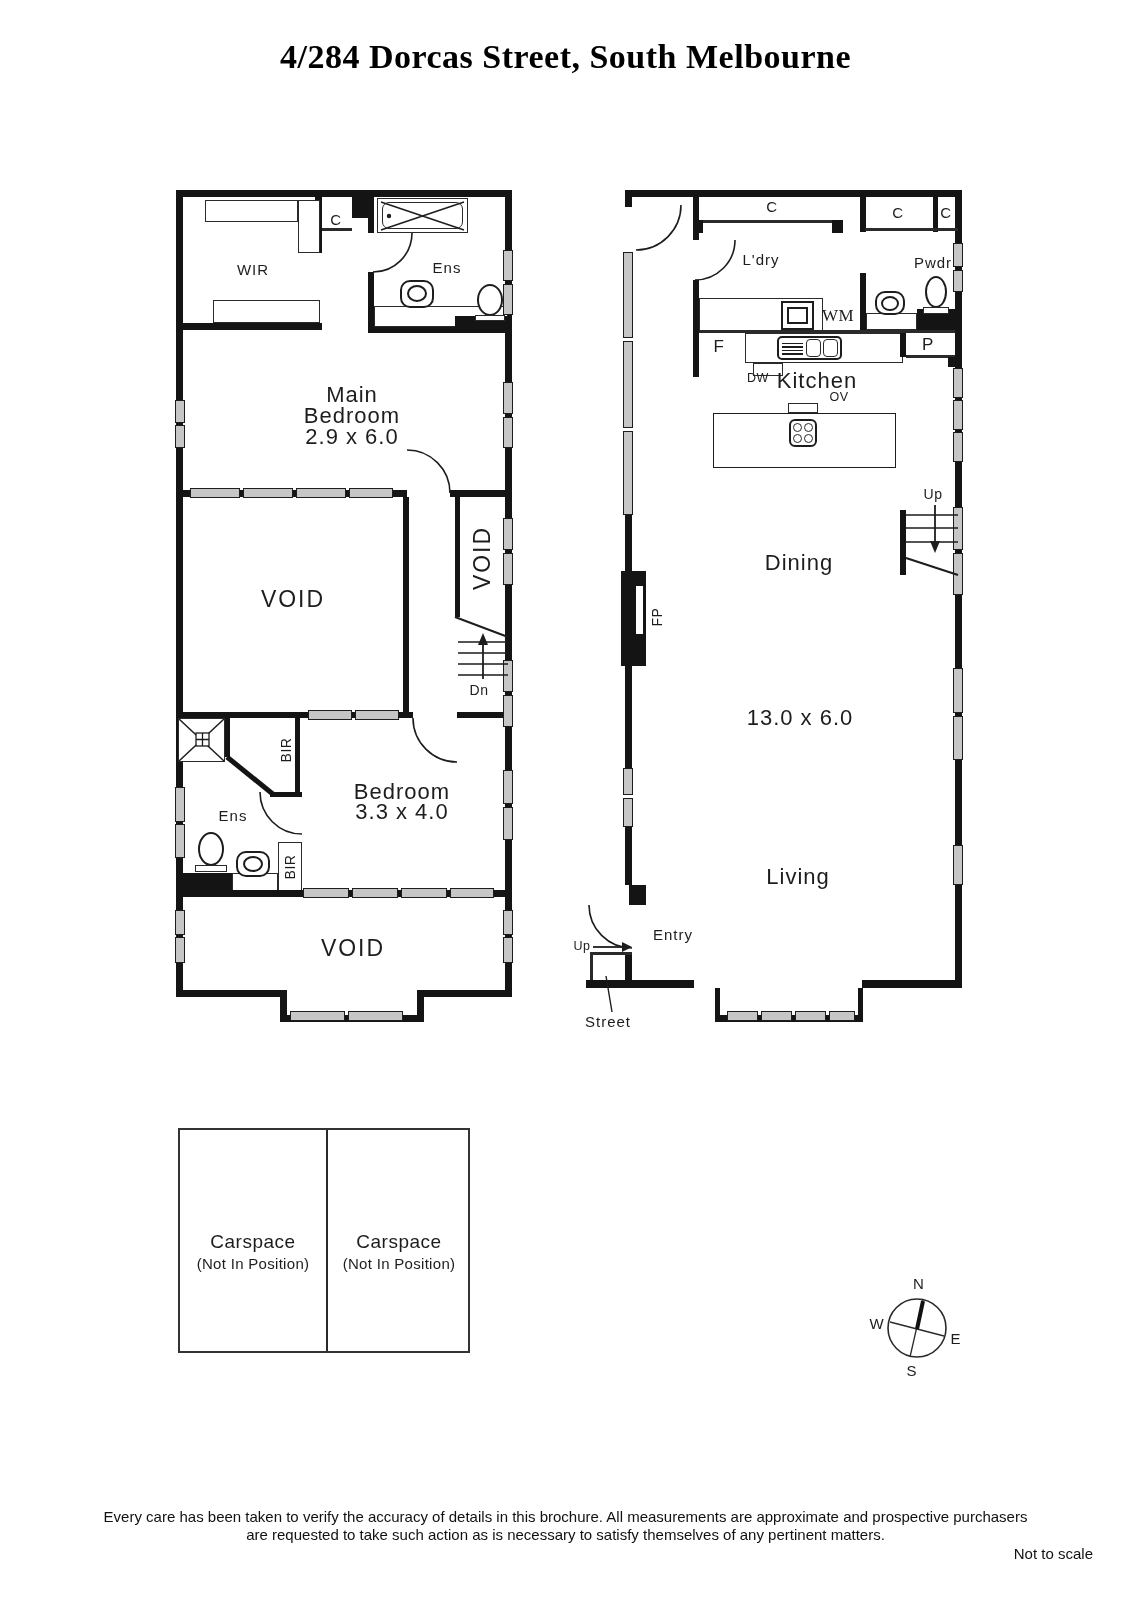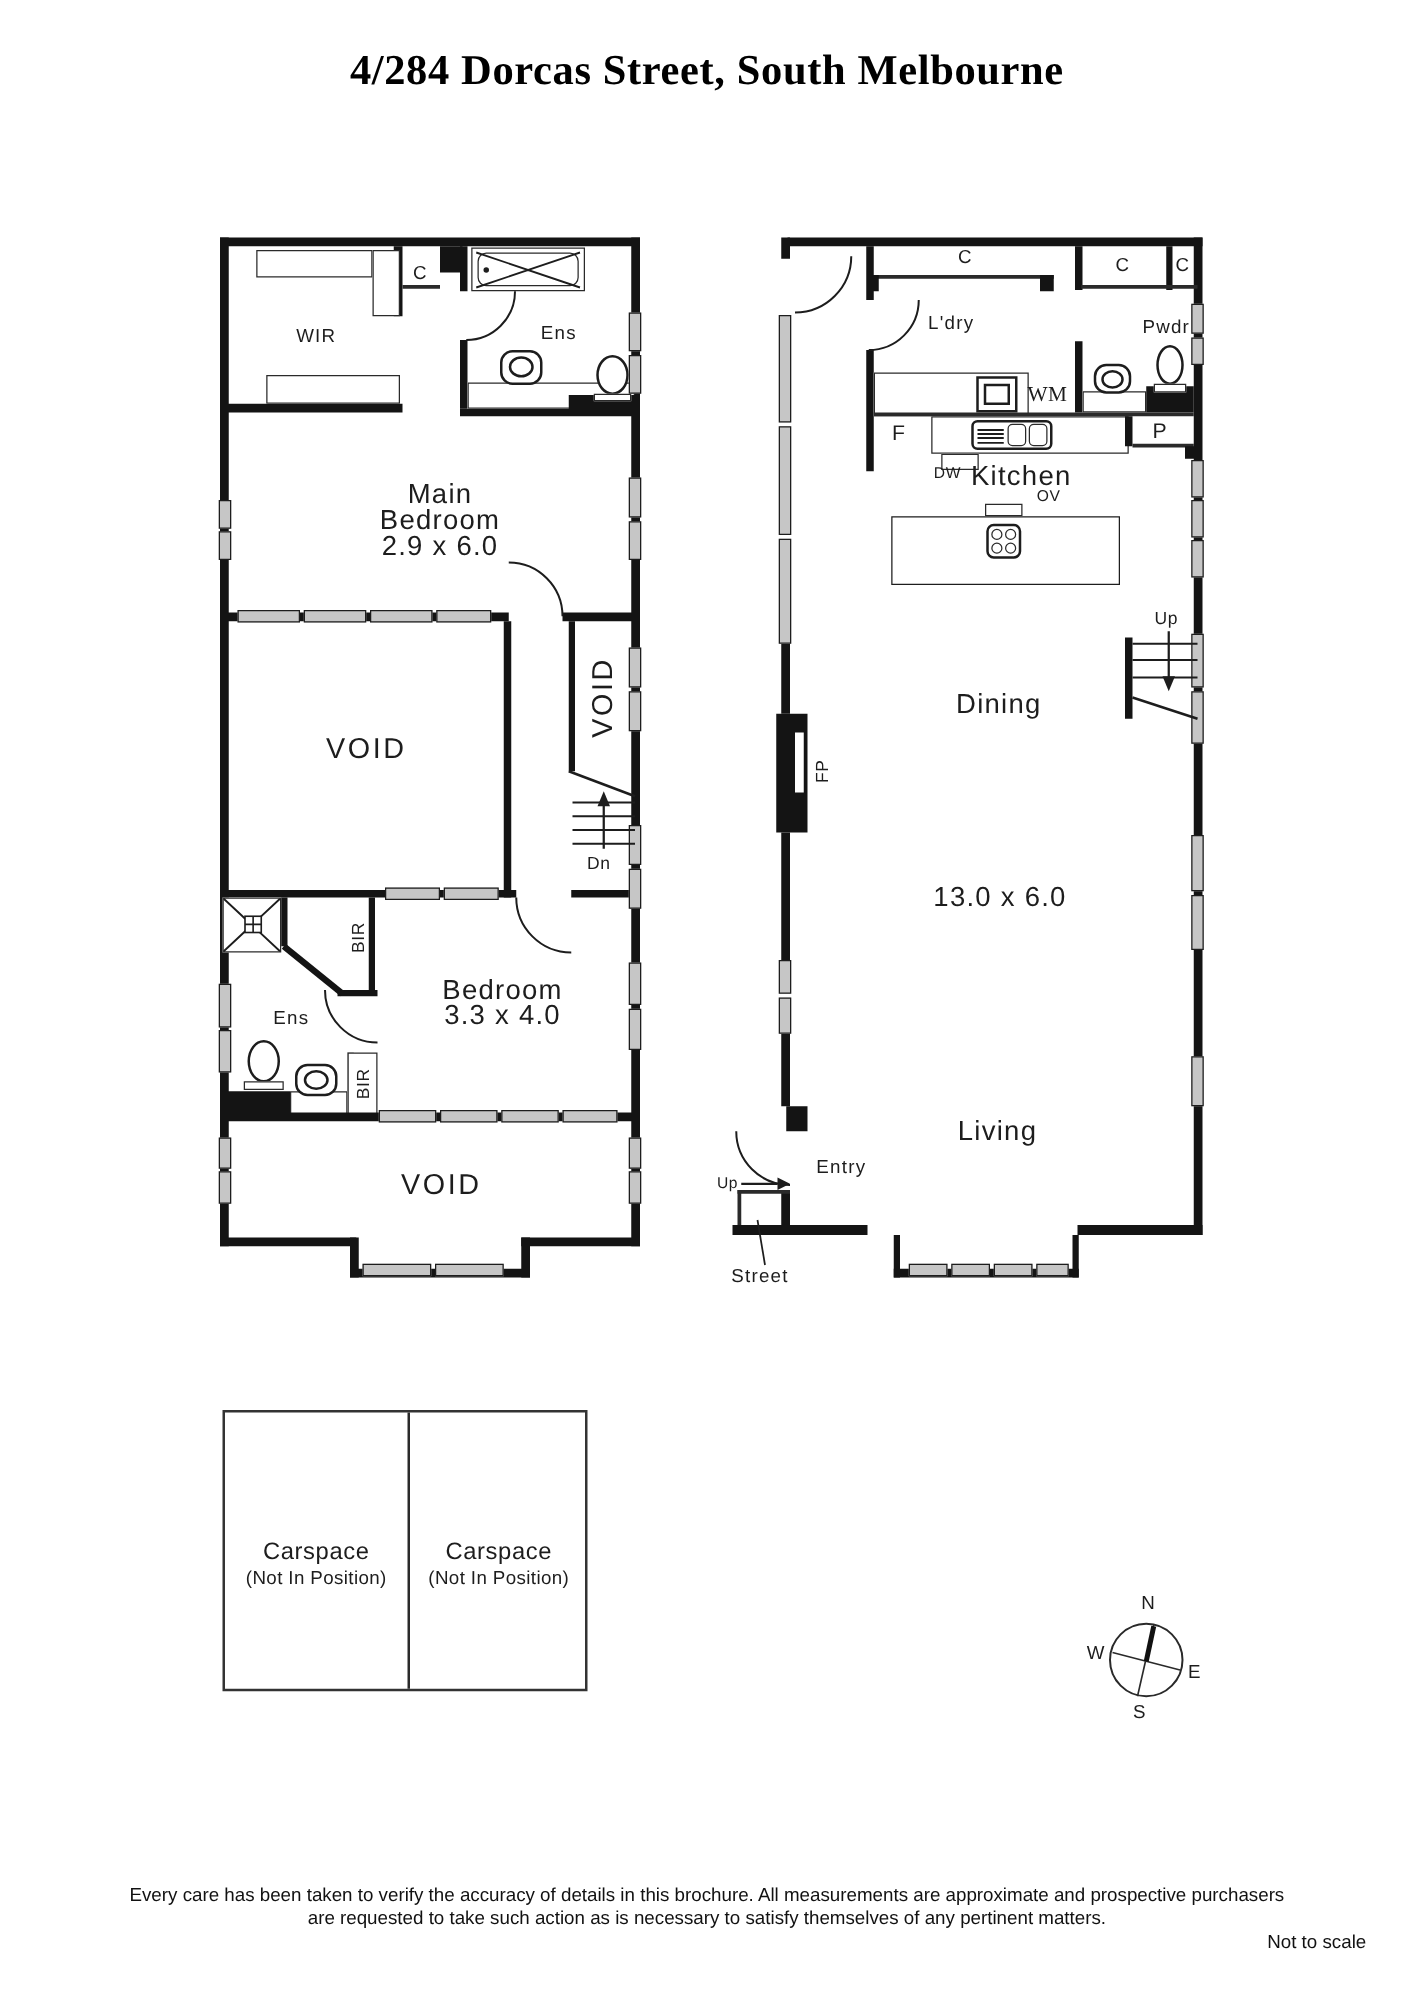--- a/index.html
+++ b/index.html
@@ -266,21 +266,21 @@
   <div class="lbl sm" style="left:261px;top:131px;font-size:17px;font-family:Liberation Serif, serif;">WM</div>
   <div class="lbl sm" style="left:142px;top:162px;font-size:17px;">F</div>
   <div class="lbl sm" style="left:351px;top:160px;font-size:17px;">P</div>
   <div class="lbl tiny" style="left:181px;top:193px;">DW</div>
   <div class="lbl med" style="left:240px;top:196px;">Kitchen</div>
   <div class="lbl tiny" style="left:223px;top:212px;margin-left:39px;">OV</div>
   <div class="lbl sm rot" style="left:80px;top:432px;font-size:14px;">FP</div>
   <div class="lbl tiny" style="left:356px;top:309px;font-size:14px;">Up</div>
   <div class="lbl med" style="left:222px;top:378px;">Dining</div>
   <div class="lbl med" style="left:223px;top:533px;">13.0 x 6.0</div>
-  <div class="lbl med" style="left:221px;top:720px;">Living</div>
+  <div class="lbl med" style="left:221px;top:692px;">Living</div>
   <div class="lbl" style="left:96px;top:749px;">Entry</div>
   <div class="lbl tiny" style="left:5px;top:761px;">Up</div>
   <div class="lbl" style="left:31px;top:836px;">Street</div>
 </div>
 
 <div class="carspace-wrap">
   <div class="tline" style="left:146px;top:0;width:2px;height:221px;"></div>
   <div class="lbl cs-label" style="left:73px;top:112px;">Carspace</div>
   <div class="lbl cs-note" style="left:73px;top:133px;">(Not In Position)</div>
   <div class="lbl cs-label" style="left:219px;top:112px;">Carspace</div>

